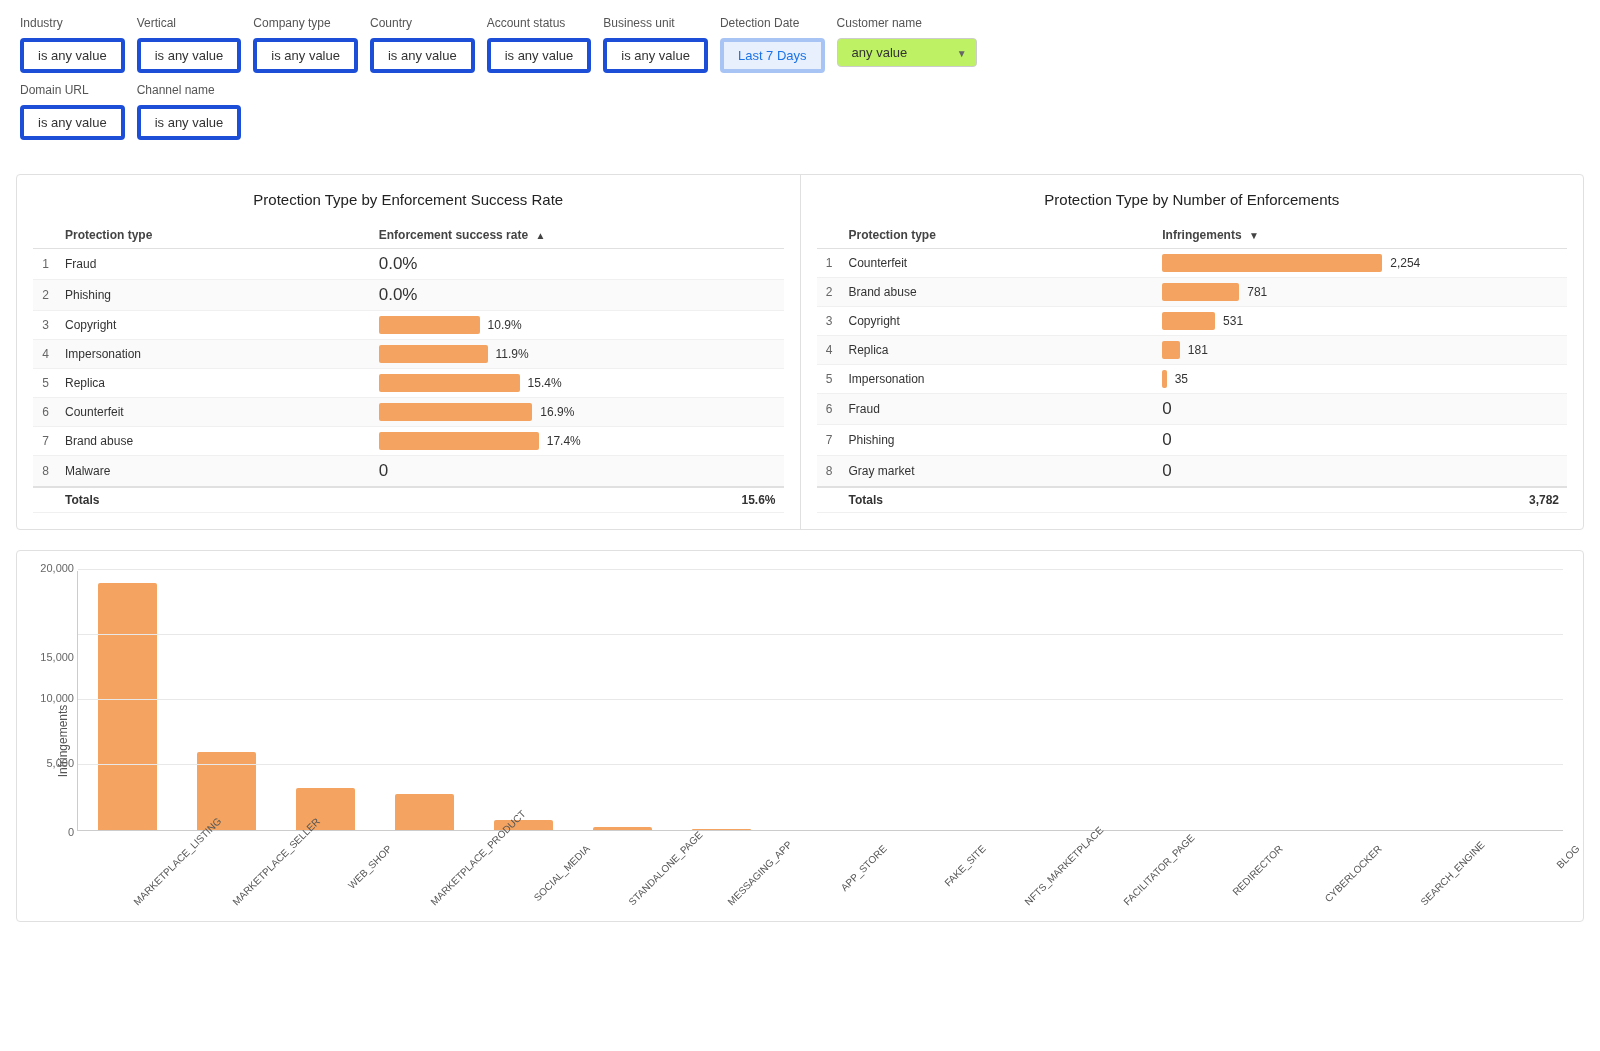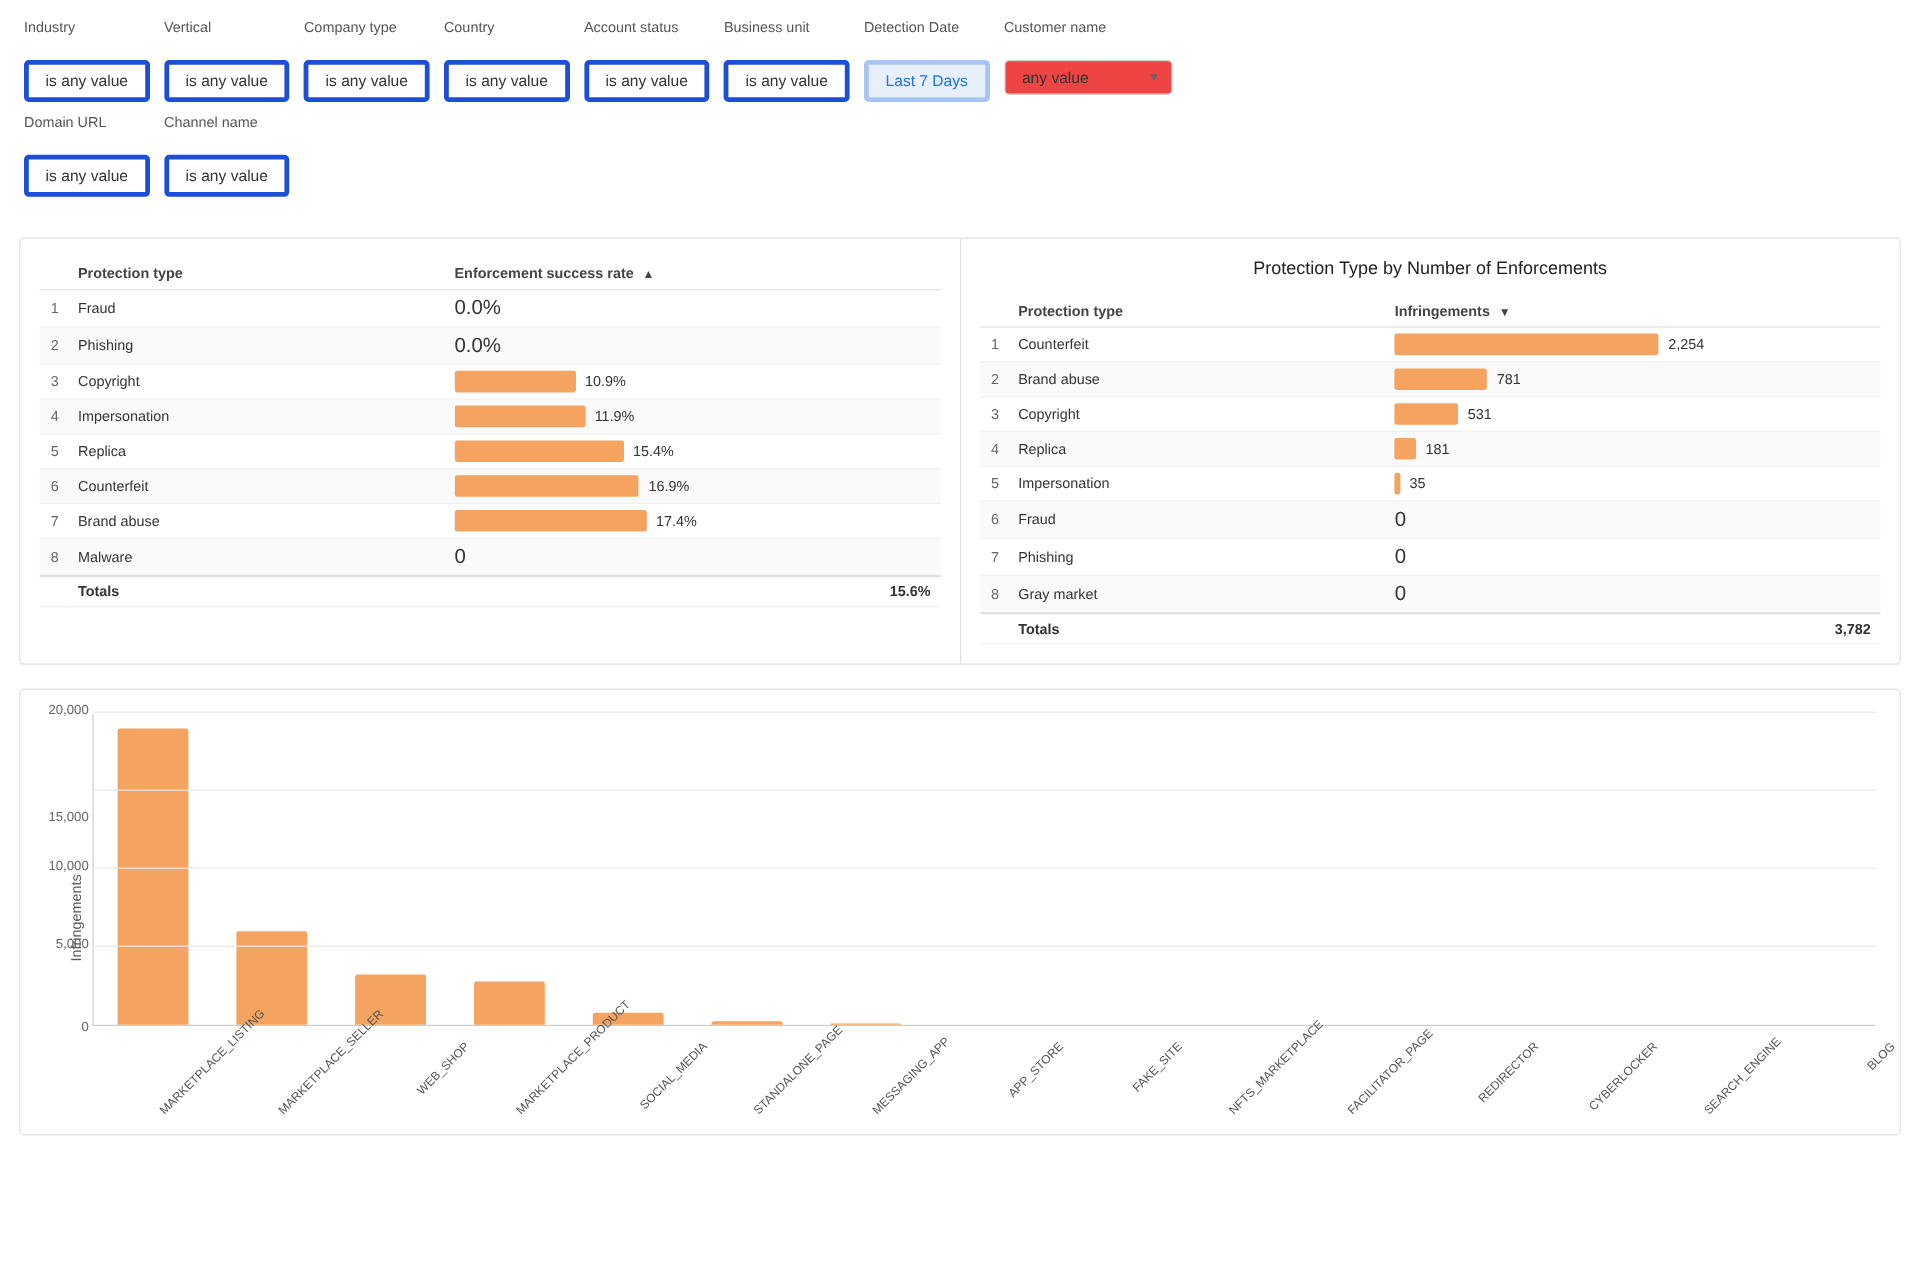--- a/index.html
+++ b/index.html
@@ -11,21 +11,21 @@
     }
     .filter-row {
       display: flex;
       flex-wrap: wrap;
       gap: 12px;
       margin-bottom: 10px;
     }
     .filter-group {
       display: flex;
       flex-direction: column;
-      gap: 20px;
+      gap: 8px;
     }
     .filter-label {
       font-size: 12px;
       color: #555;
     }
     .filter-btn {
       border: 4px solid #1d4ed8;
       background: #fff;
       padding: 6px 14px;
       border-radius: 4px;
@@ -34,21 +34,21 @@
       cursor: pointer;
       white-space: nowrap;
     }
     .filter-btn.active-blue {
       background: #e8f0fe;
       color: #1a73e8;
       border-color: #a8c4f5;
     }
     .filter-select {
       border: 1px solid #ccc;
-      background: #ef4444;
+      background: #bef264;
       padding: 6px 30px 6px 14px;
       border-radius: 4px;
       font-size: 13px;
       color: #333;
       cursor: pointer;
       appearance: none;
       min-width: 140px;
     }
     .filter-select-wrap {
       position: relative;
@@ -273,20 +273,21 @@
       <div class="filter-group">
         <div class="filter-label">Channel name</div>
         <button class="filter-btn">is any value</button>
       </div>
     </div>
 </div>
 
 <div class="charts-container">
 
   <div class="chart-panel">
+    <div class="chart-title">Protection Type by Enforcement Success Rate</div>
     <table class="data-table">
       <thead>
         <tr>
           <th style="width:24px"></th>
           <th class="sortable">
             <span>Protection type</span>
           </th>
           <th class="sortable" style="width:55%">
             <span>Enforcement success rate</span>
             <span class="sort-icon">▲</span>

